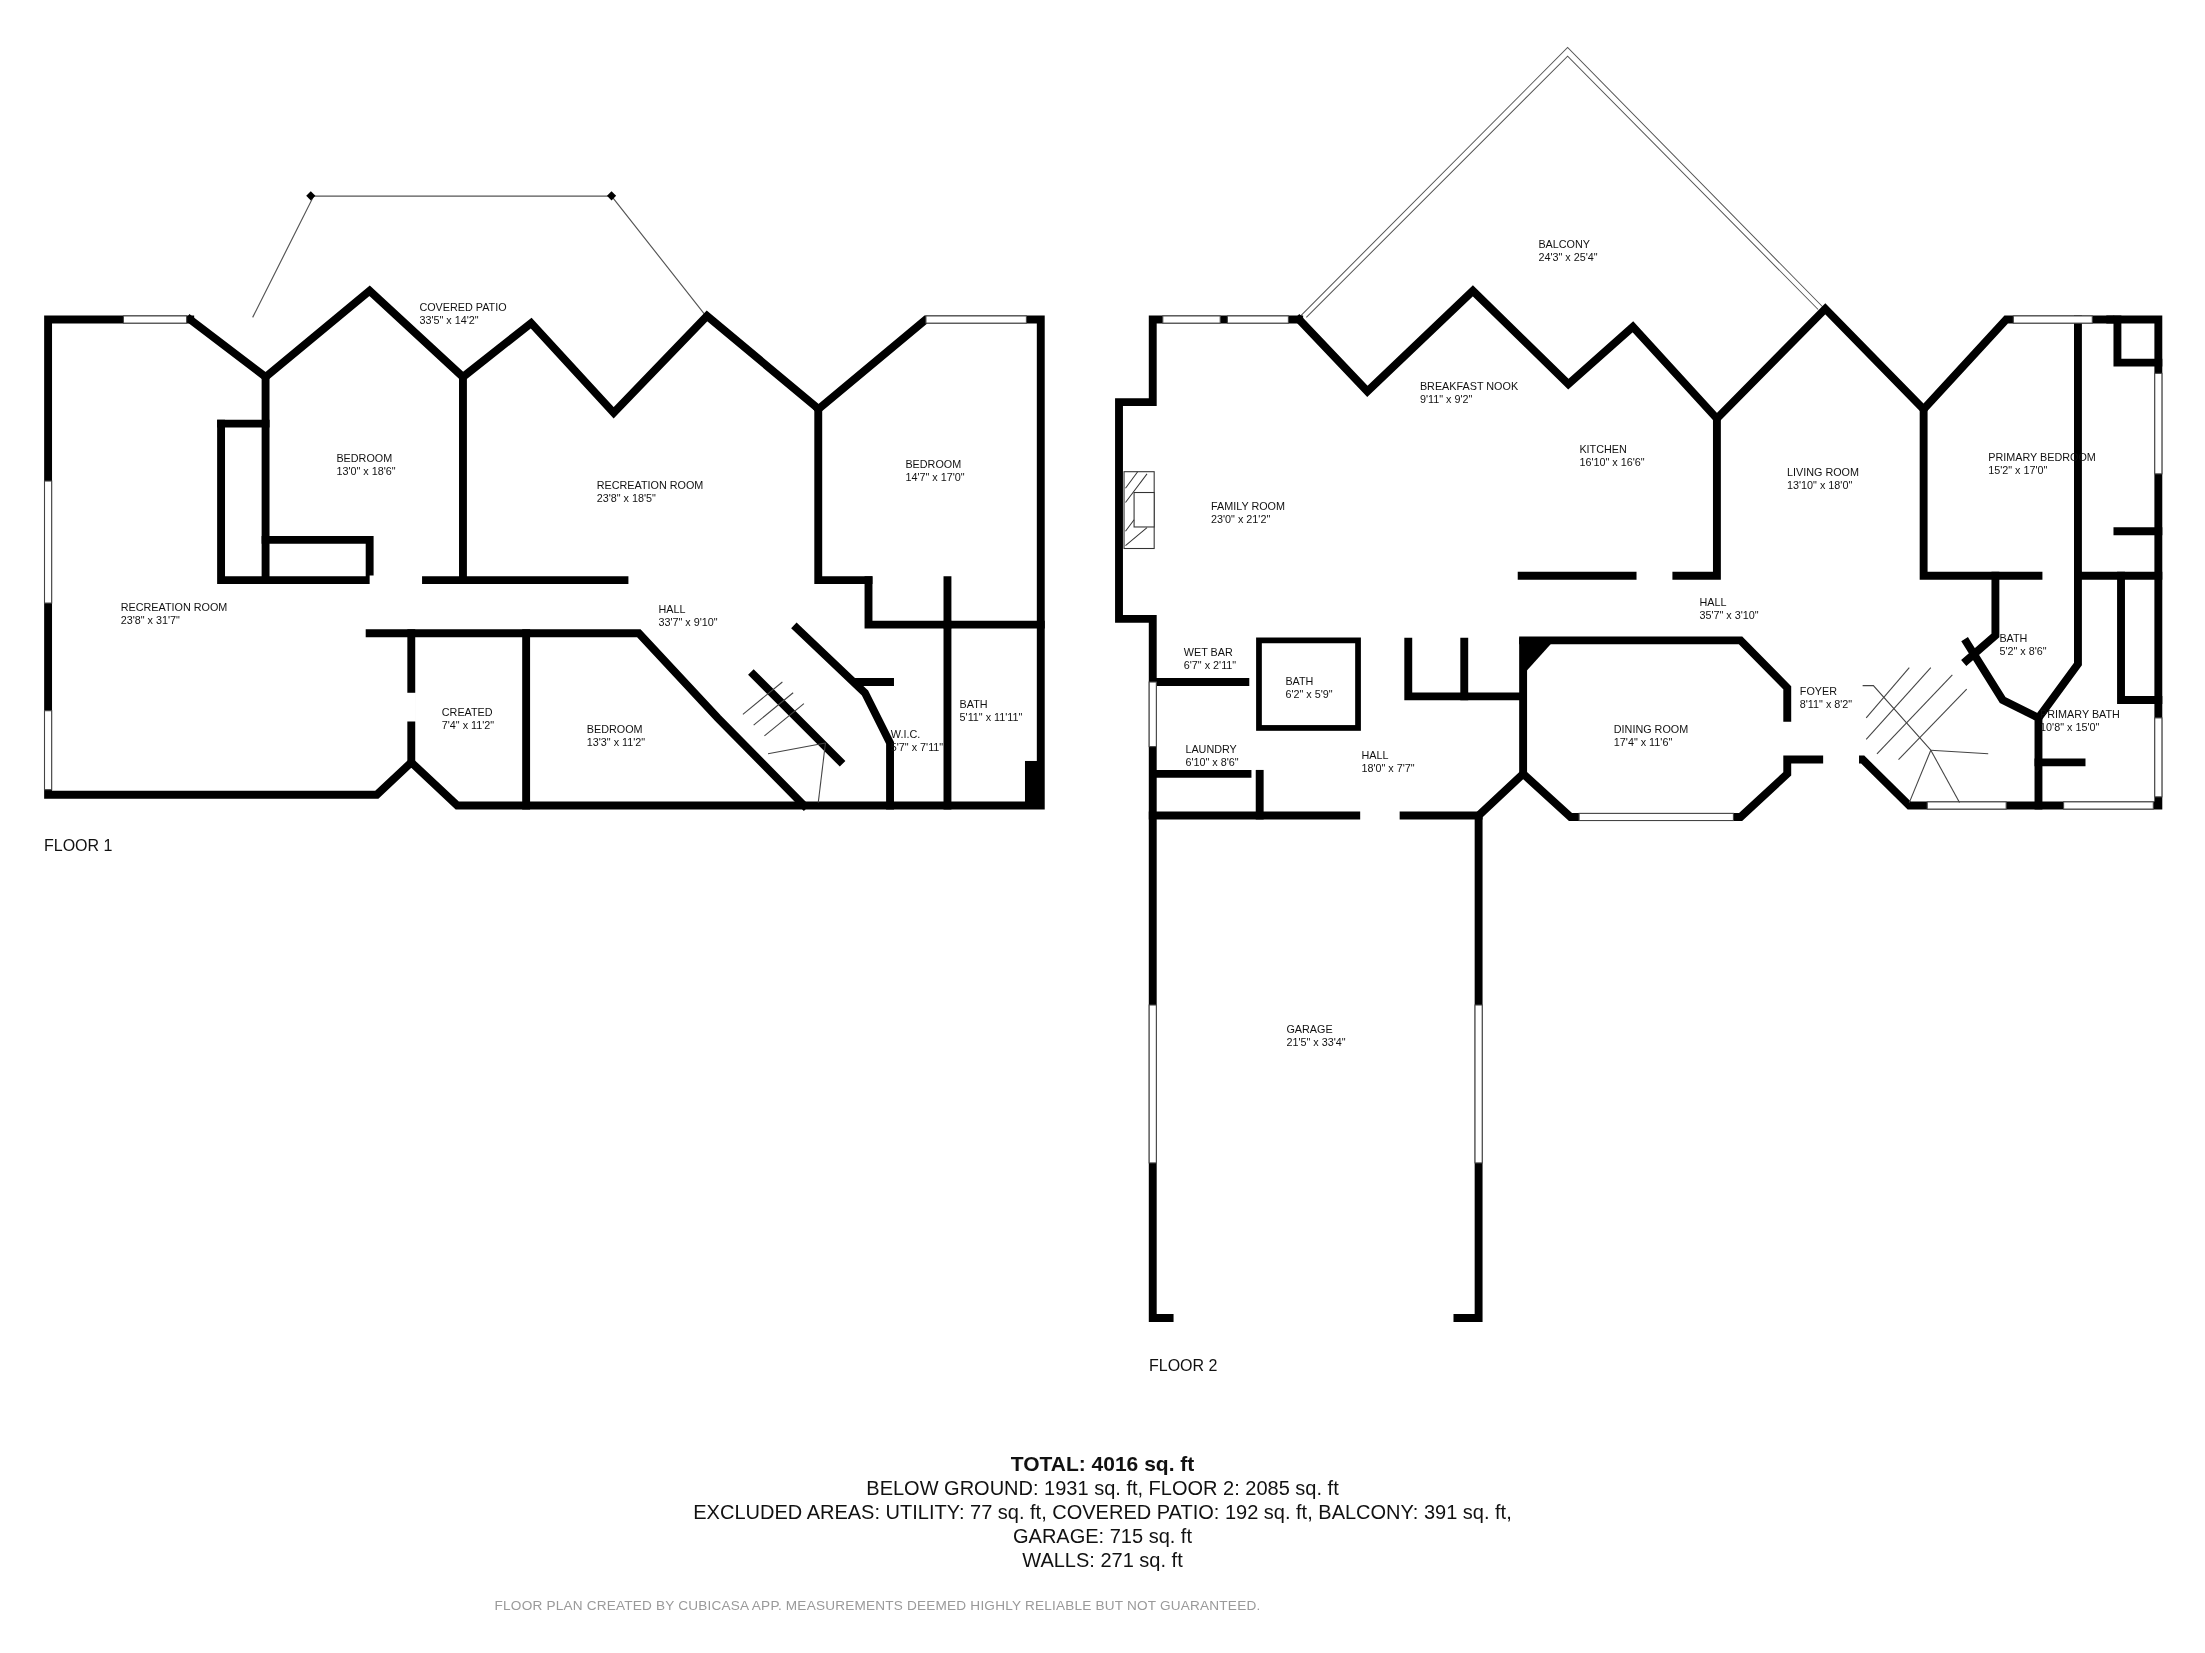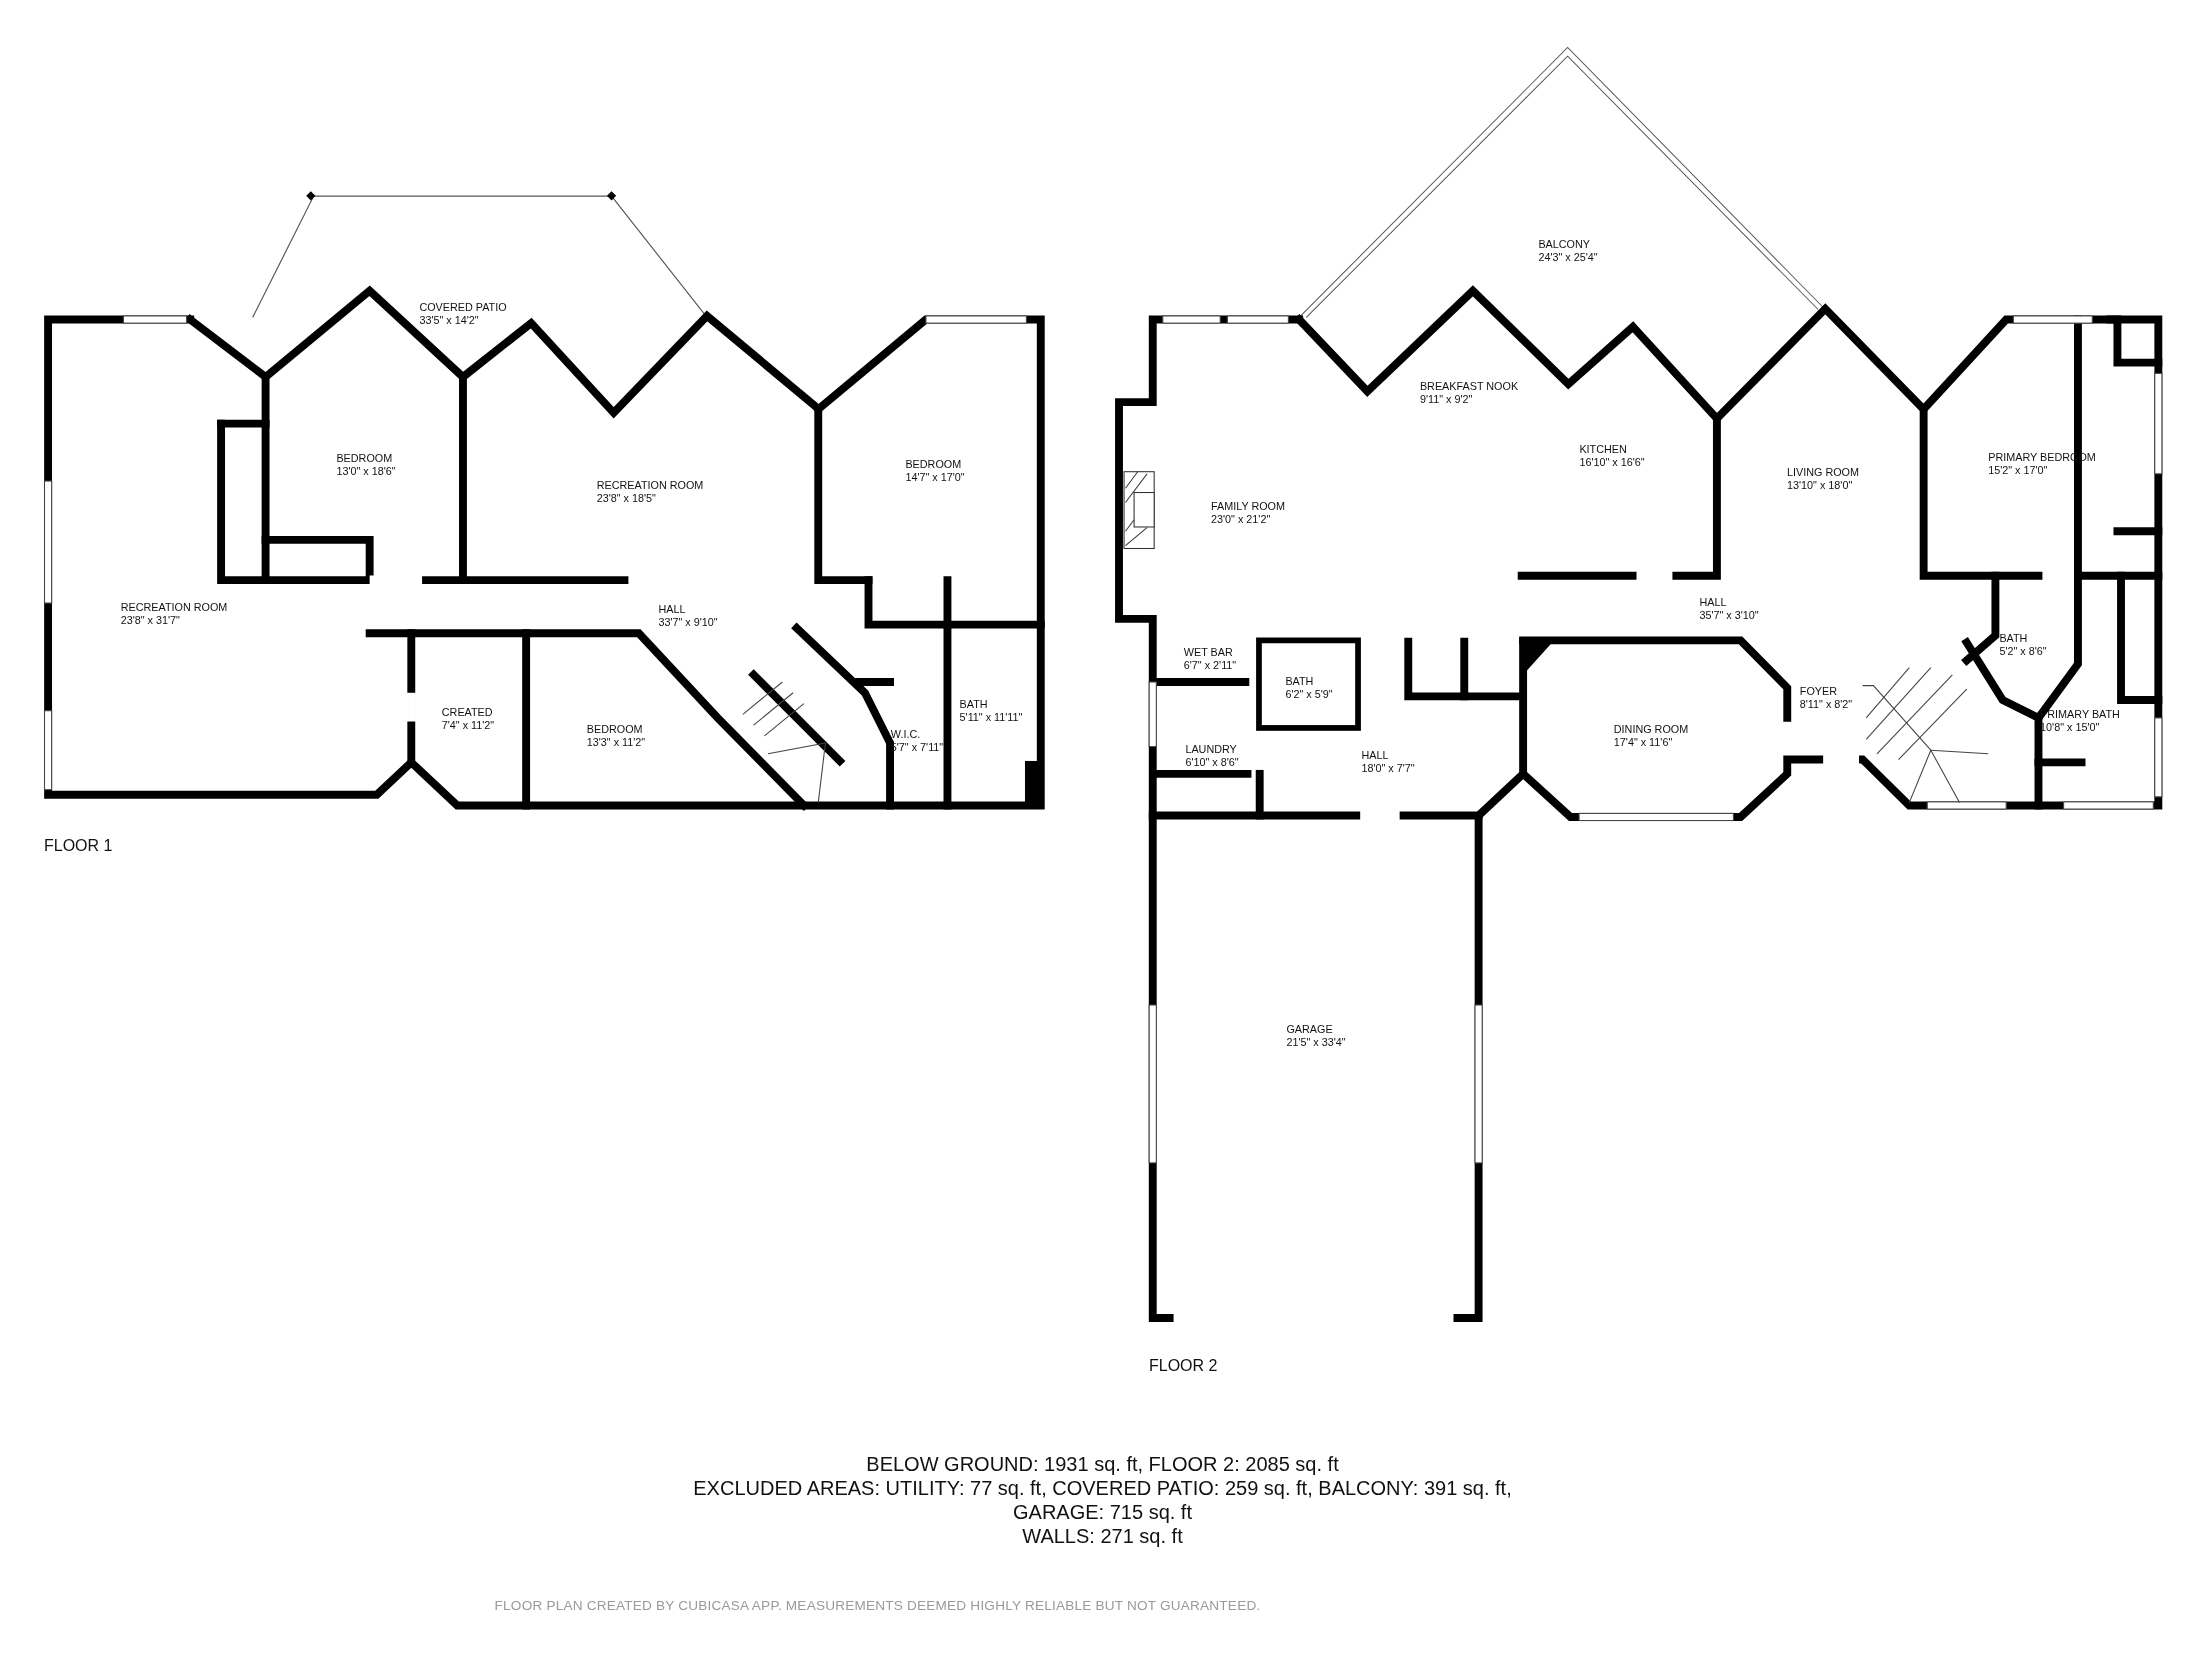--- a/index.html
+++ b/index.html
@@ -242,19 +242,20 @@
   <span class="n">PRIMARY BATH</span>
     <span class="d">10'8" x 15'0"</span>
   </div>
 <div class="room-label" style="left:1316px;top:1036px;">
   <span class="n">GARAGE</span>
     <span class="d">21'5" x 33'4"</span>
   </div>
 <div class="floor-label" style="left:1149px;top:1357px;">FLOOR 2</div>
 
 <div class="summary">
+  <span class="line total">TOTAL: 4016 sq. ft</span>
   <span class="line">BELOW GROUND: 1931 sq. ft, FLOOR 2: 2085 sq. ft</span>
-  <span class="line">EXCLUDED AREAS: UTILITY: 77 sq. ft, COVERED PATIO: 259 sq. ft, BALCONY: 391 sq. ft,</span>
+  <span class="line">EXCLUDED AREAS: UTILITY: 77 sq. ft, COVERED PATIO: 192 sq. ft, BALCONY: 391 sq. ft,</span>
   <span class="line">GARAGE: 715 sq. ft</span>
   <span class="line">WALLS: 271 sq. ft</span>
 </div>
 <div class="disclaimer">FLOOR PLAN CREATED BY CUBICASA APP. MEASUREMENTS DEEMED HIGHLY RELIABLE BUT NOT GUARANTEED.</div>
 
 
 </body></html>

